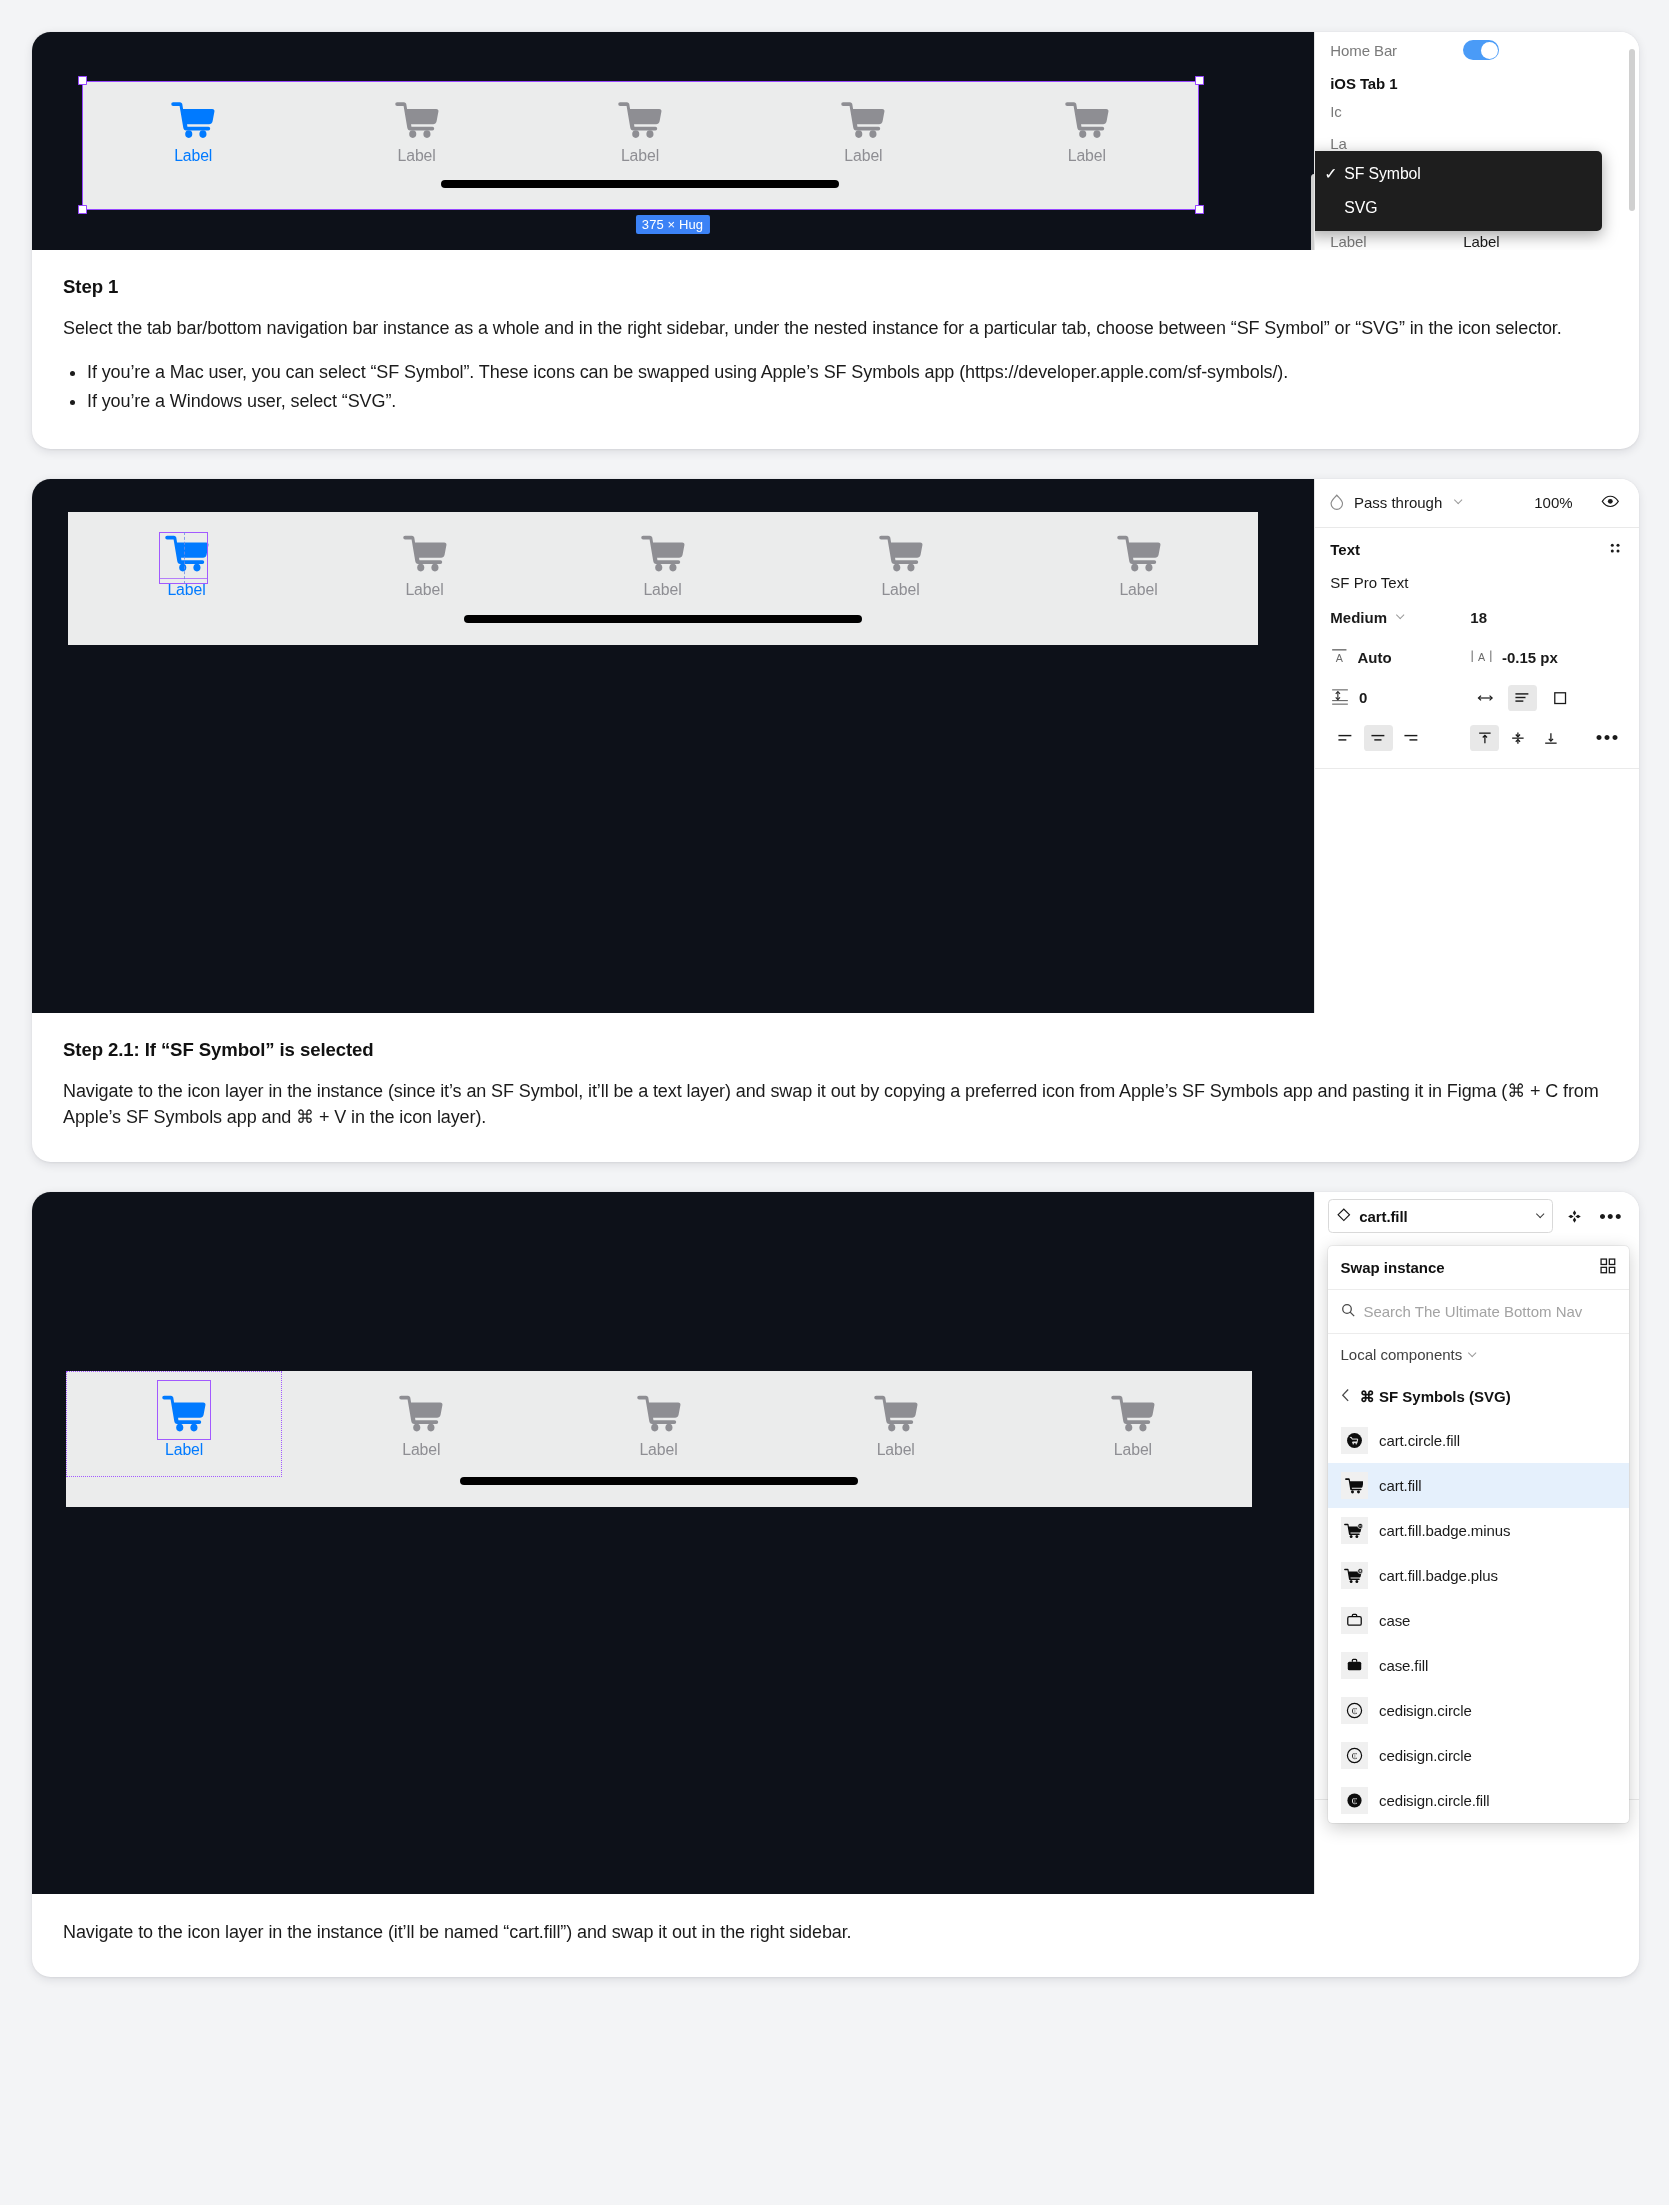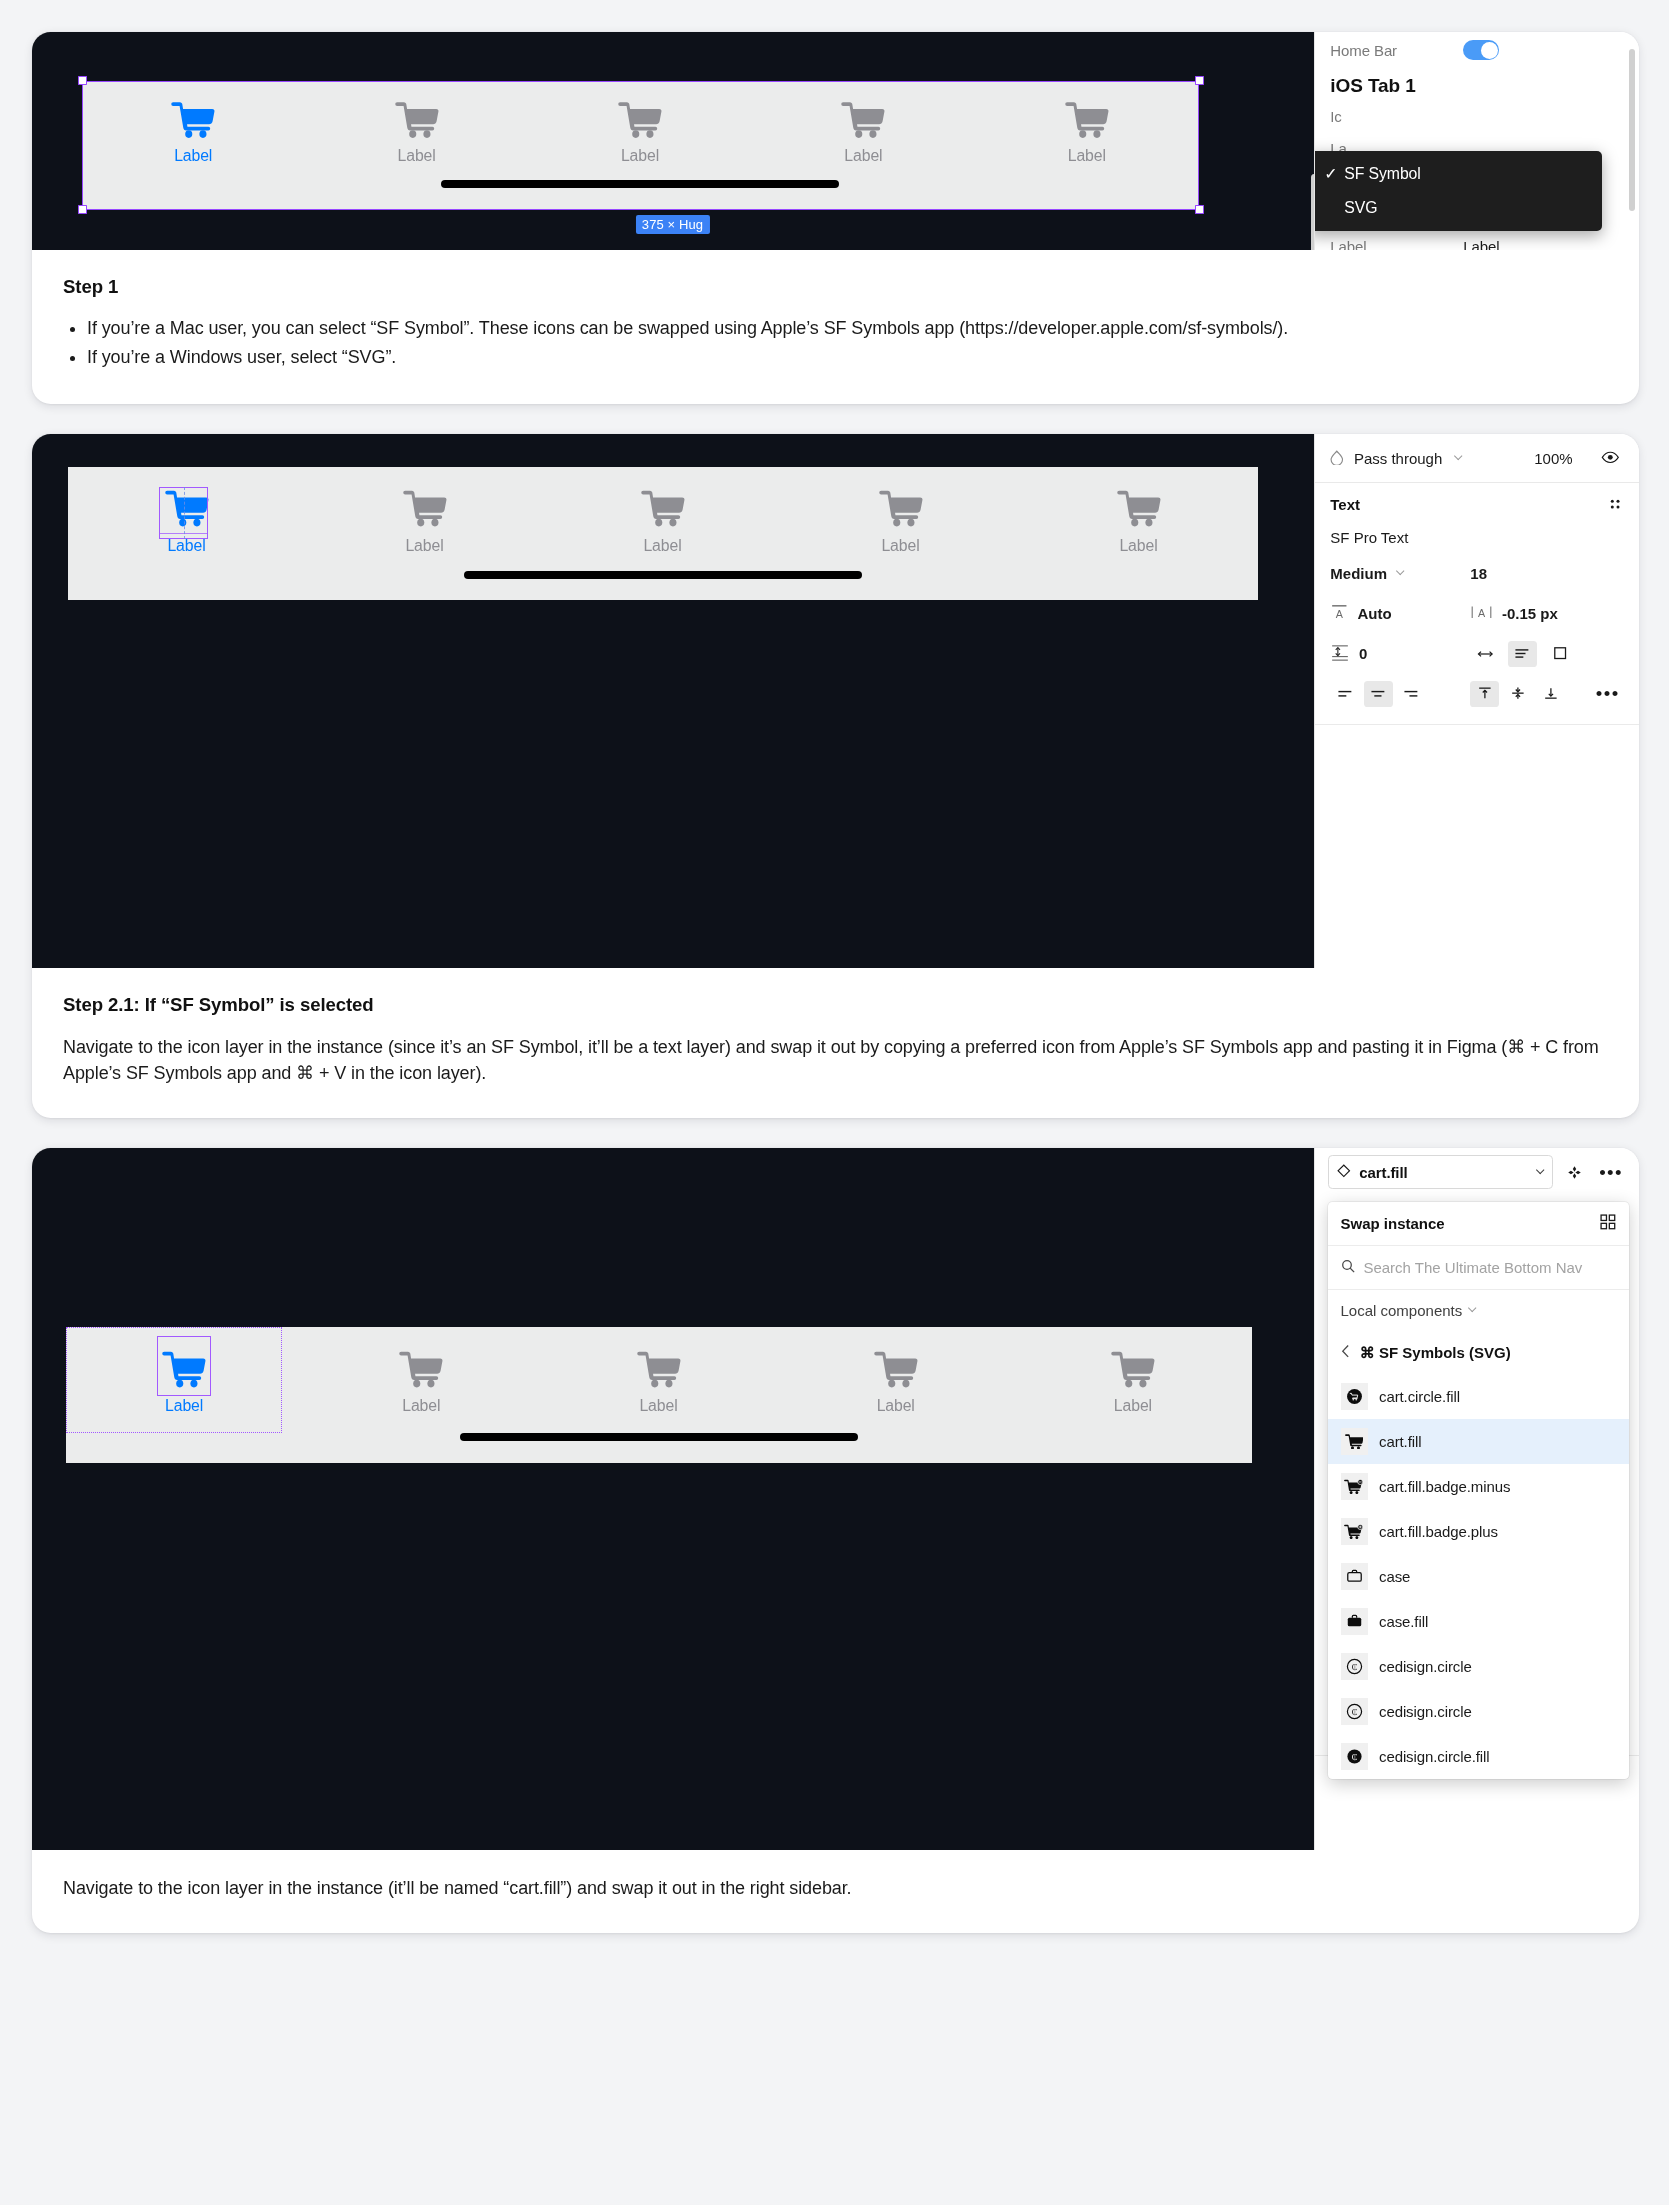--- a/index.html
+++ b/index.html
@@ -134,21 +134,21 @@
     color: #7a7a7a;
     flex: 0 0 133px;
     letter-spacing: -0.1px;
   }
   .pvalue {
     font-size: 15px;
     color: #1a1a1a;
     letter-spacing: -0.1px;
   }
   .psection {
-    font-size: 19px;
+    font-size: 15px;
     font-weight: bold;
     color: #111;
     padding: 10px 15.8px 4.3px 15.8px;
     letter-spacing: -0.1px;
   }
   .toggle {
     width: 36px; height: 20px;
     border-radius: 10px;
     background: #4a9bf7;
     position: relative;
@@ -463,20 +463,21 @@
           <span>SVG</span>
         </div>
       </div>
 
       <div class="scrollbar-track" style="top:17px; height:162px;"></div>
     </div>
   </div>
 
   <div class="steps">
     <div class="step-title">Step 1</div>
+    <div class="step-para">Select the tab bar/bottom navigation bar instance as a whole and in the right sidebar, under the nested instance for a particular tab, choose between “SF Symbol” or “SVG” in the icon selector.</div>
     <ul class="step-list">
       <li>If you’re a Mac user, you can select “SF Symbol”. These icons can be swapped using Apple’s SF Symbols app (https://developer.apple.com/sf-symbols/).</li>
       <li>If you’re a Windows user, select “SVG”.</li>
     </ul>
   </div>
 </div>
 
 <div class="card">
 
   <div class="stage">

